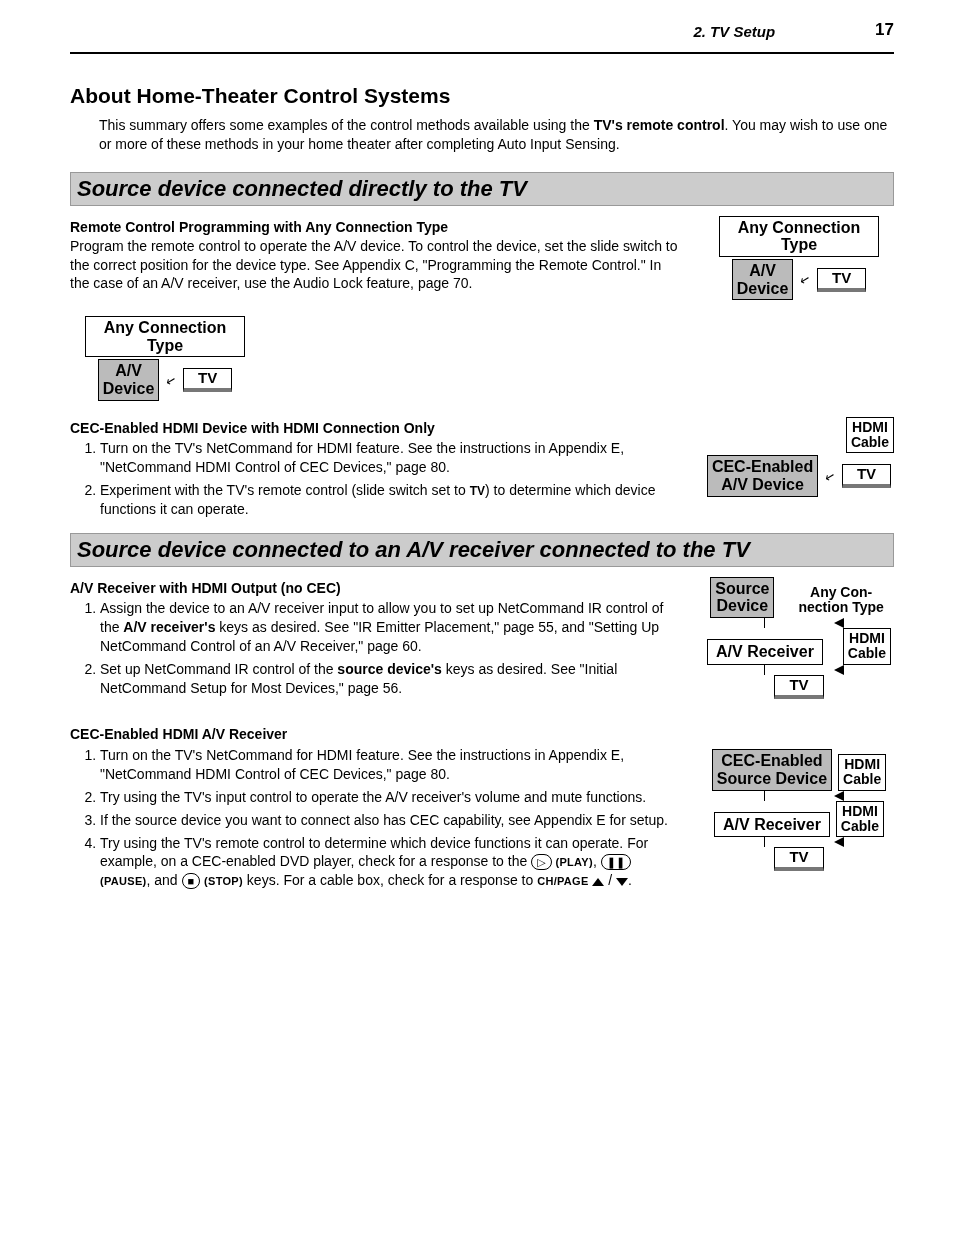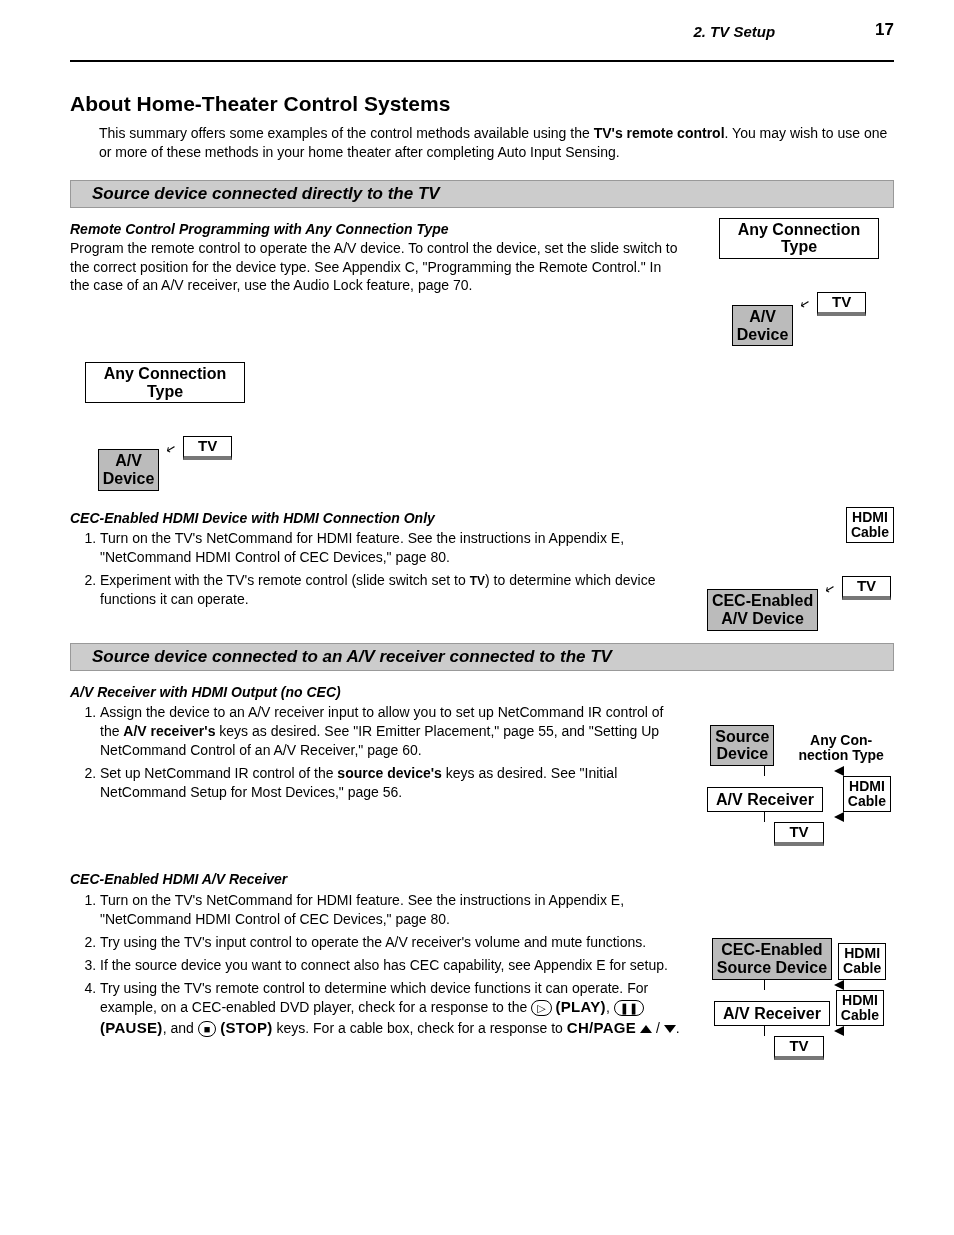--- a/index.html
+++ b/index.html
@@ -12,21 +12,21 @@
     width: 954px;
   }
   .page {
     padding: 20px 60px 40px 70px;
   }
   .header-bar {
     display: flex;
     justify-content: space-between;
     align-items: flex-end;
     border-bottom: 2px solid #000;
-    padding-bottom: 20px;
+    padding-bottom: 12px;
     margin-bottom: 30px;
   }
   .header-left { flex: 1; }
   .header-chapter {
     font-style: italic;
     font-weight: bold;
     font-size: 15px;
     padding-right: 100px;
   }
   .header-page {
@@ -41,41 +41,40 @@
   .intro {
     font-size: 14px;
     line-height: 1.35;
     margin-bottom: 18px;
     margin-left: 29px;
   }
   .section-band {
     background: #ccc;
     font-style: italic;
     font-weight: bold;
-    font-size: 17px;
-    padding: 3px 21px;
+    font-size: 22px;
+    padding: 3px 6px;
     margin: 10px 0 6px 0;
     border: 1px solid #999;
   }
   .block {
     display: flex;
     align-items: flex-start;
     gap: 20px;
     margin-bottom: 10px;
   }
   .text-col {
     flex: 1;
     font-size: 14px;
     line-height: 1.32;
   }
   .subhead {
     font-weight: bold;
     font-size: 14px;
     margin: 6px 0 1px 0;
-    font-style: italic;
   }
   .diagram {
     width: 190px;
     flex-shrink: 0;
     font-size: 11px;
     text-align: center;
     padding-top: 4px;
   }
   ol {
     margin: 2px 0 4px 0;
@@ -89,21 +88,21 @@
   .dbox {
     border: 1px solid #000;
     padding: 2px 4px;
     display: inline-block;
     font-weight: bold;
     font-size: 16px;
     line-height: 1.1;
     text-align: center;
     vertical-align: middle;
   }
-  .dbox.grey { background: #bbb; margin-top: 44px; }
+  .dbox.grey { background: #bbb; }
   .row { display: flex; align-items: center; justify-content: center; gap: 6px; margin: 2px 0; }
   .arrow-left {
     width: 0; height: 0;
     border-top: 5px solid transparent;
     border-bottom: 5px solid transparent;
     border-right: 10px solid #000;
     display: inline-block;
     margin: 0 4px;
   }
   .line-down {
@@ -129,21 +128,21 @@
     display: inline-block;
     border: 1.2px solid #000;
     border-radius: 9px;
     padding: 0 5px;
     font-size: 11px;
     line-height: 14px;
     vertical-align: 0px;
     min-width: 14px;
     text-align: center;
   }
-  .smallcaps { font-weight: bold; font-size: 15px; letter-spacing: 0.3px; }
+  .smallcaps { font-weight: bold; font-size: 11px; letter-spacing: 0.3px; }
   .chev {
     display: inline-block;
     width: 0; height: 0;
     vertical-align: middle;
   }
   .chev.up { border-left:6px solid transparent; border-right:6px solid transparent; border-bottom:8px solid #000; }
   .chev.down { border-left:6px solid transparent; border-right:6px solid transparent; border-top:8px solid #000; }
   .pair { display:flex; align-items:flex-end; justify-content:center; gap:6px; width:100%;}
   .vconnect { display:flex; align-items:center; width:100%; justify-content:center; gap:6px;}
   .arrcurve {

